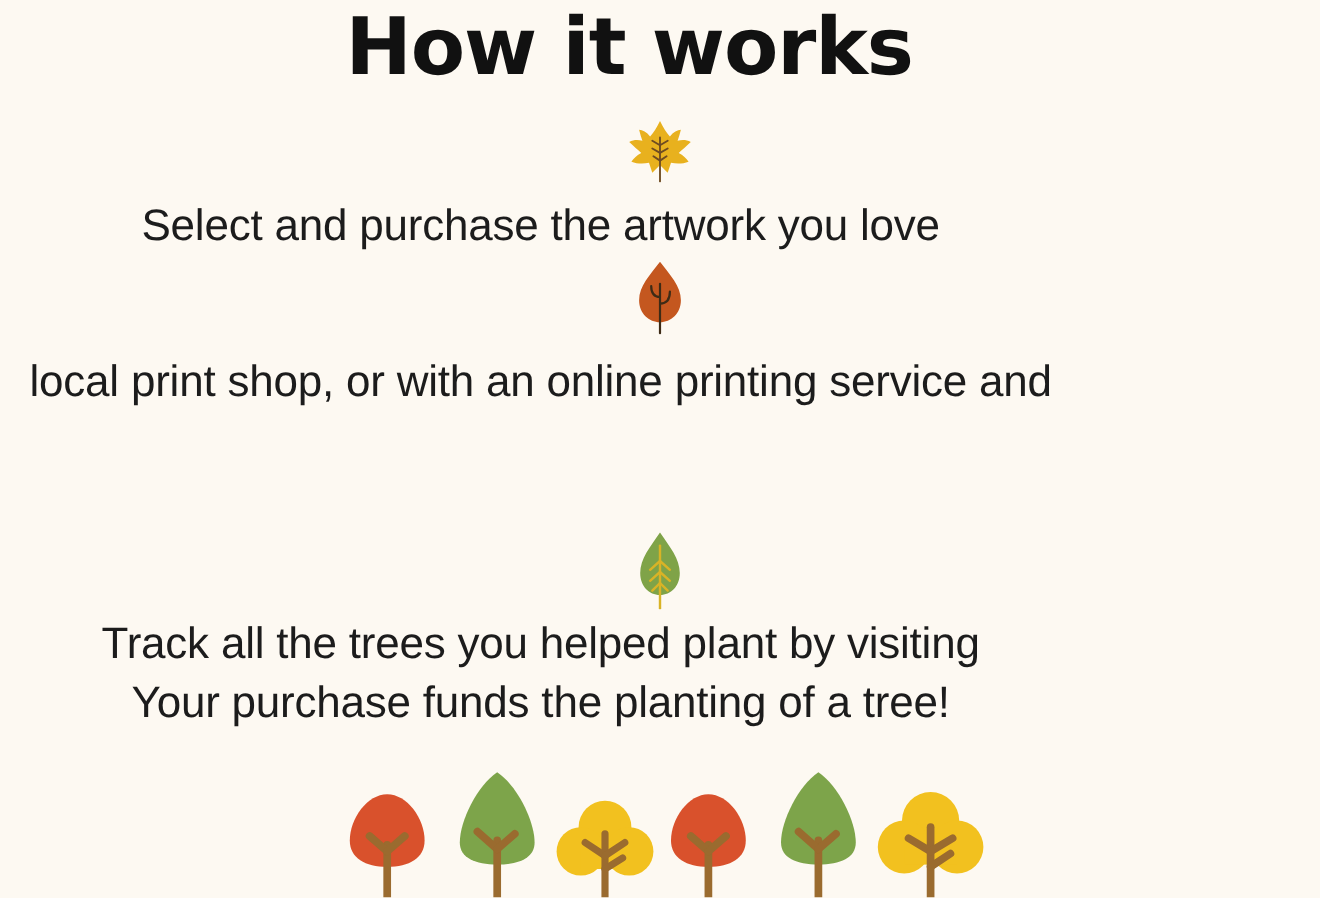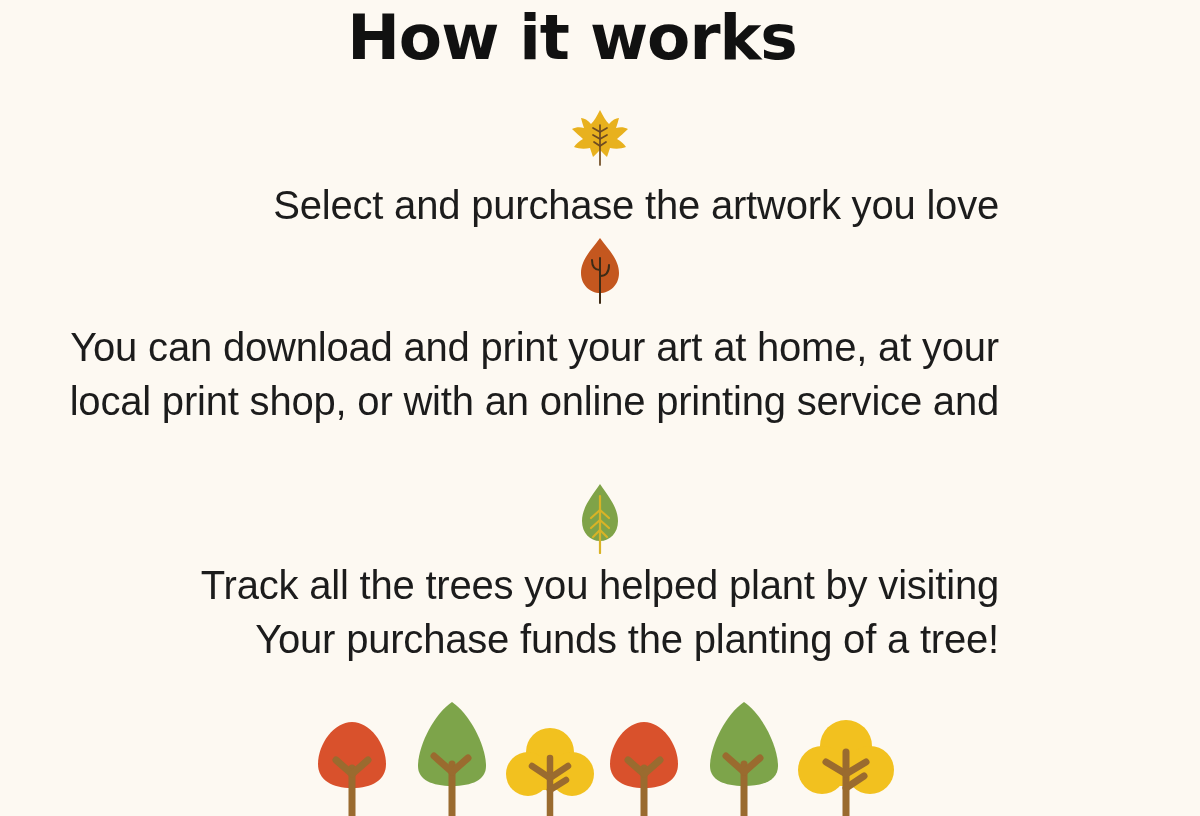--- a/index.html
+++ b/index.html
@@ -27,33 +27,33 @@
 
   
   .title {
     position: absolute;
     top: 6px;
     left: 0;
     width: 1144px;
     text-align: center;
     font-family: "DejaVu Sans", sans-serif;
     font-weight: bold;
-    font-size: 63px;
+    font-size: 72px;
     letter-spacing: -1px;
     line-height: 1.0;
     color: #111111;
     white-space: nowrap;
   }
 
   
   .copy {
     position: absolute;
-    left: 16px;
+    left: 0;
     width: 983px;
-    text-align: right;
+    text-align: center;
     font-family: "Liberation Sans", sans-serif;
     font-weight: normal;
     color: #1c1c1c;
     font-size: 40px;
     line-height: 54px;
     letter-spacing: -0.2px;
   }
 
   .step-one   { top: 178px; }
   .step-two   { top: 320px; }
@@ -136,21 +136,20 @@
         <g stroke="#3d2b16" stroke-width="2" fill="none" stroke-linecap="round">
           <line x1="25" y1="22" x2="25" y2="67"></line>
           <path d="M25 34 C19 34 17 30 17 24"></path>
           <path d="M25 40 C32 40 34 35 34 29"></path>
         </g>
       </svg>
     </span>
   </div>
 
   <div class="copy step-two">
-    <span class="line">You can download and print your art at home, at your</span>
     <span class="line">local print shop, or with an online printing service and</span>
   </div>
 
   <div class="leaf-slot leaf-green">
     <span>
       <svg width="48" height="72" viewBox="0 0 48 72" aria-hidden="true">
         <path d="M24 2 C33 15 42 26 42 39 C42 51 34 59 24 59
                  C14 59 6 51 6 39 C6 26 15 15 24 2 Z" fill="#7fa348"></path>
         <g stroke="#d9b326" stroke-width="2.2" fill="none" stroke-linecap="round">
           <line x1="24" y1="14" x2="24" y2="71"></line>

